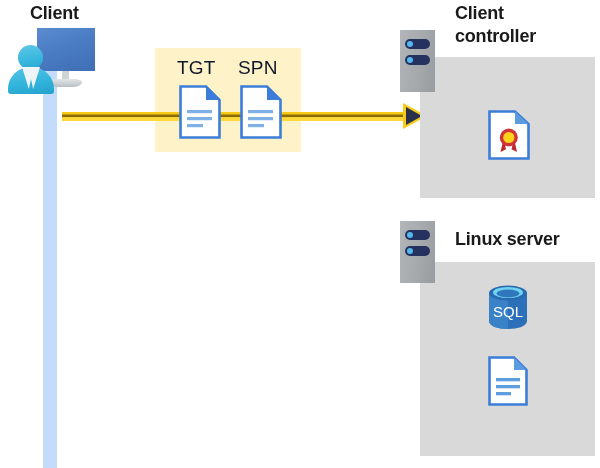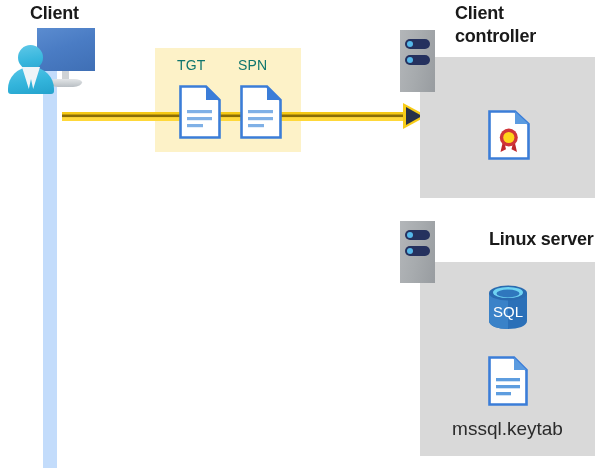--- a/index.html
+++ b/index.html
@@ -23,21 +23,21 @@
     position: absolute;
     font-weight: bold;
     color: #1a1a1a;
     font-size: 18px;
     line-height: 23px;
     letter-spacing: -0.2px;
     white-space: pre-line;
   }
   #client-title   { left: 30px;  top: 2px;  }
   #dc-title       { left: 455px; top: 2px;  width: 140px; }
-  #linux-title    { left: 455px; top: 228px; margin-left: 34px; }
+  #linux-title    { left: 455px; top: 228px; }
 
   
   #client-lifeline {
     position: absolute;
     left: 43px;
     top: 70px;
     width: 14px;
     height: 398px;
     background: #c3dcfb;
   }
@@ -125,22 +125,22 @@
     left: 406px; top: 107px;
     width: 0; height: 0;
     border-top: 9px solid transparent;
     border-bottom: 9px solid transparent;
     border-left: 16px solid #283149;
   }
 
   
   .doc-label {
     position: absolute;
-    font-size: 14px;
-    color: #0f766e;
+    font-size: 19px;
+    color: #0f172a;
     letter-spacing: 0.2px;
   }
   #tgt-label { left: 177px; top: 57px; }
   #spn-label { left: 238px; top: 57px; text-align: right; }
 
   
   .doc-icon { position: absolute; }
 
   
   .gray-box {
@@ -266,15 +266,14 @@
   </svg>
 
   <svg class="doc-icon" style="left:487px; top:355px;" width="42" height="52" viewBox="0 0 42 52">
     <path d="M2.5 2.5 H27 L39.5 15 V49.5 H2.5 Z" fill="#ffffff" stroke="#3b7dd8" stroke-width="2.6"></path>
     <path d="M27 2.5 L39.5 15 H27 Z" fill="#5b9be0"></path>
     <rect x="9" y="23" width="24" height="3.3" fill="#5e9ddf"></rect>
     <rect x="9" y="30" width="24" height="3.3" fill="#5e9ddf"></rect>
     <rect x="9" y="37" width="15" height="3.3" fill="#5e9ddf"></rect>
   </svg>
 
-  <div id="keytab-caption">mssql.keytab</div>
 
 </div>
 
 </body></html>

